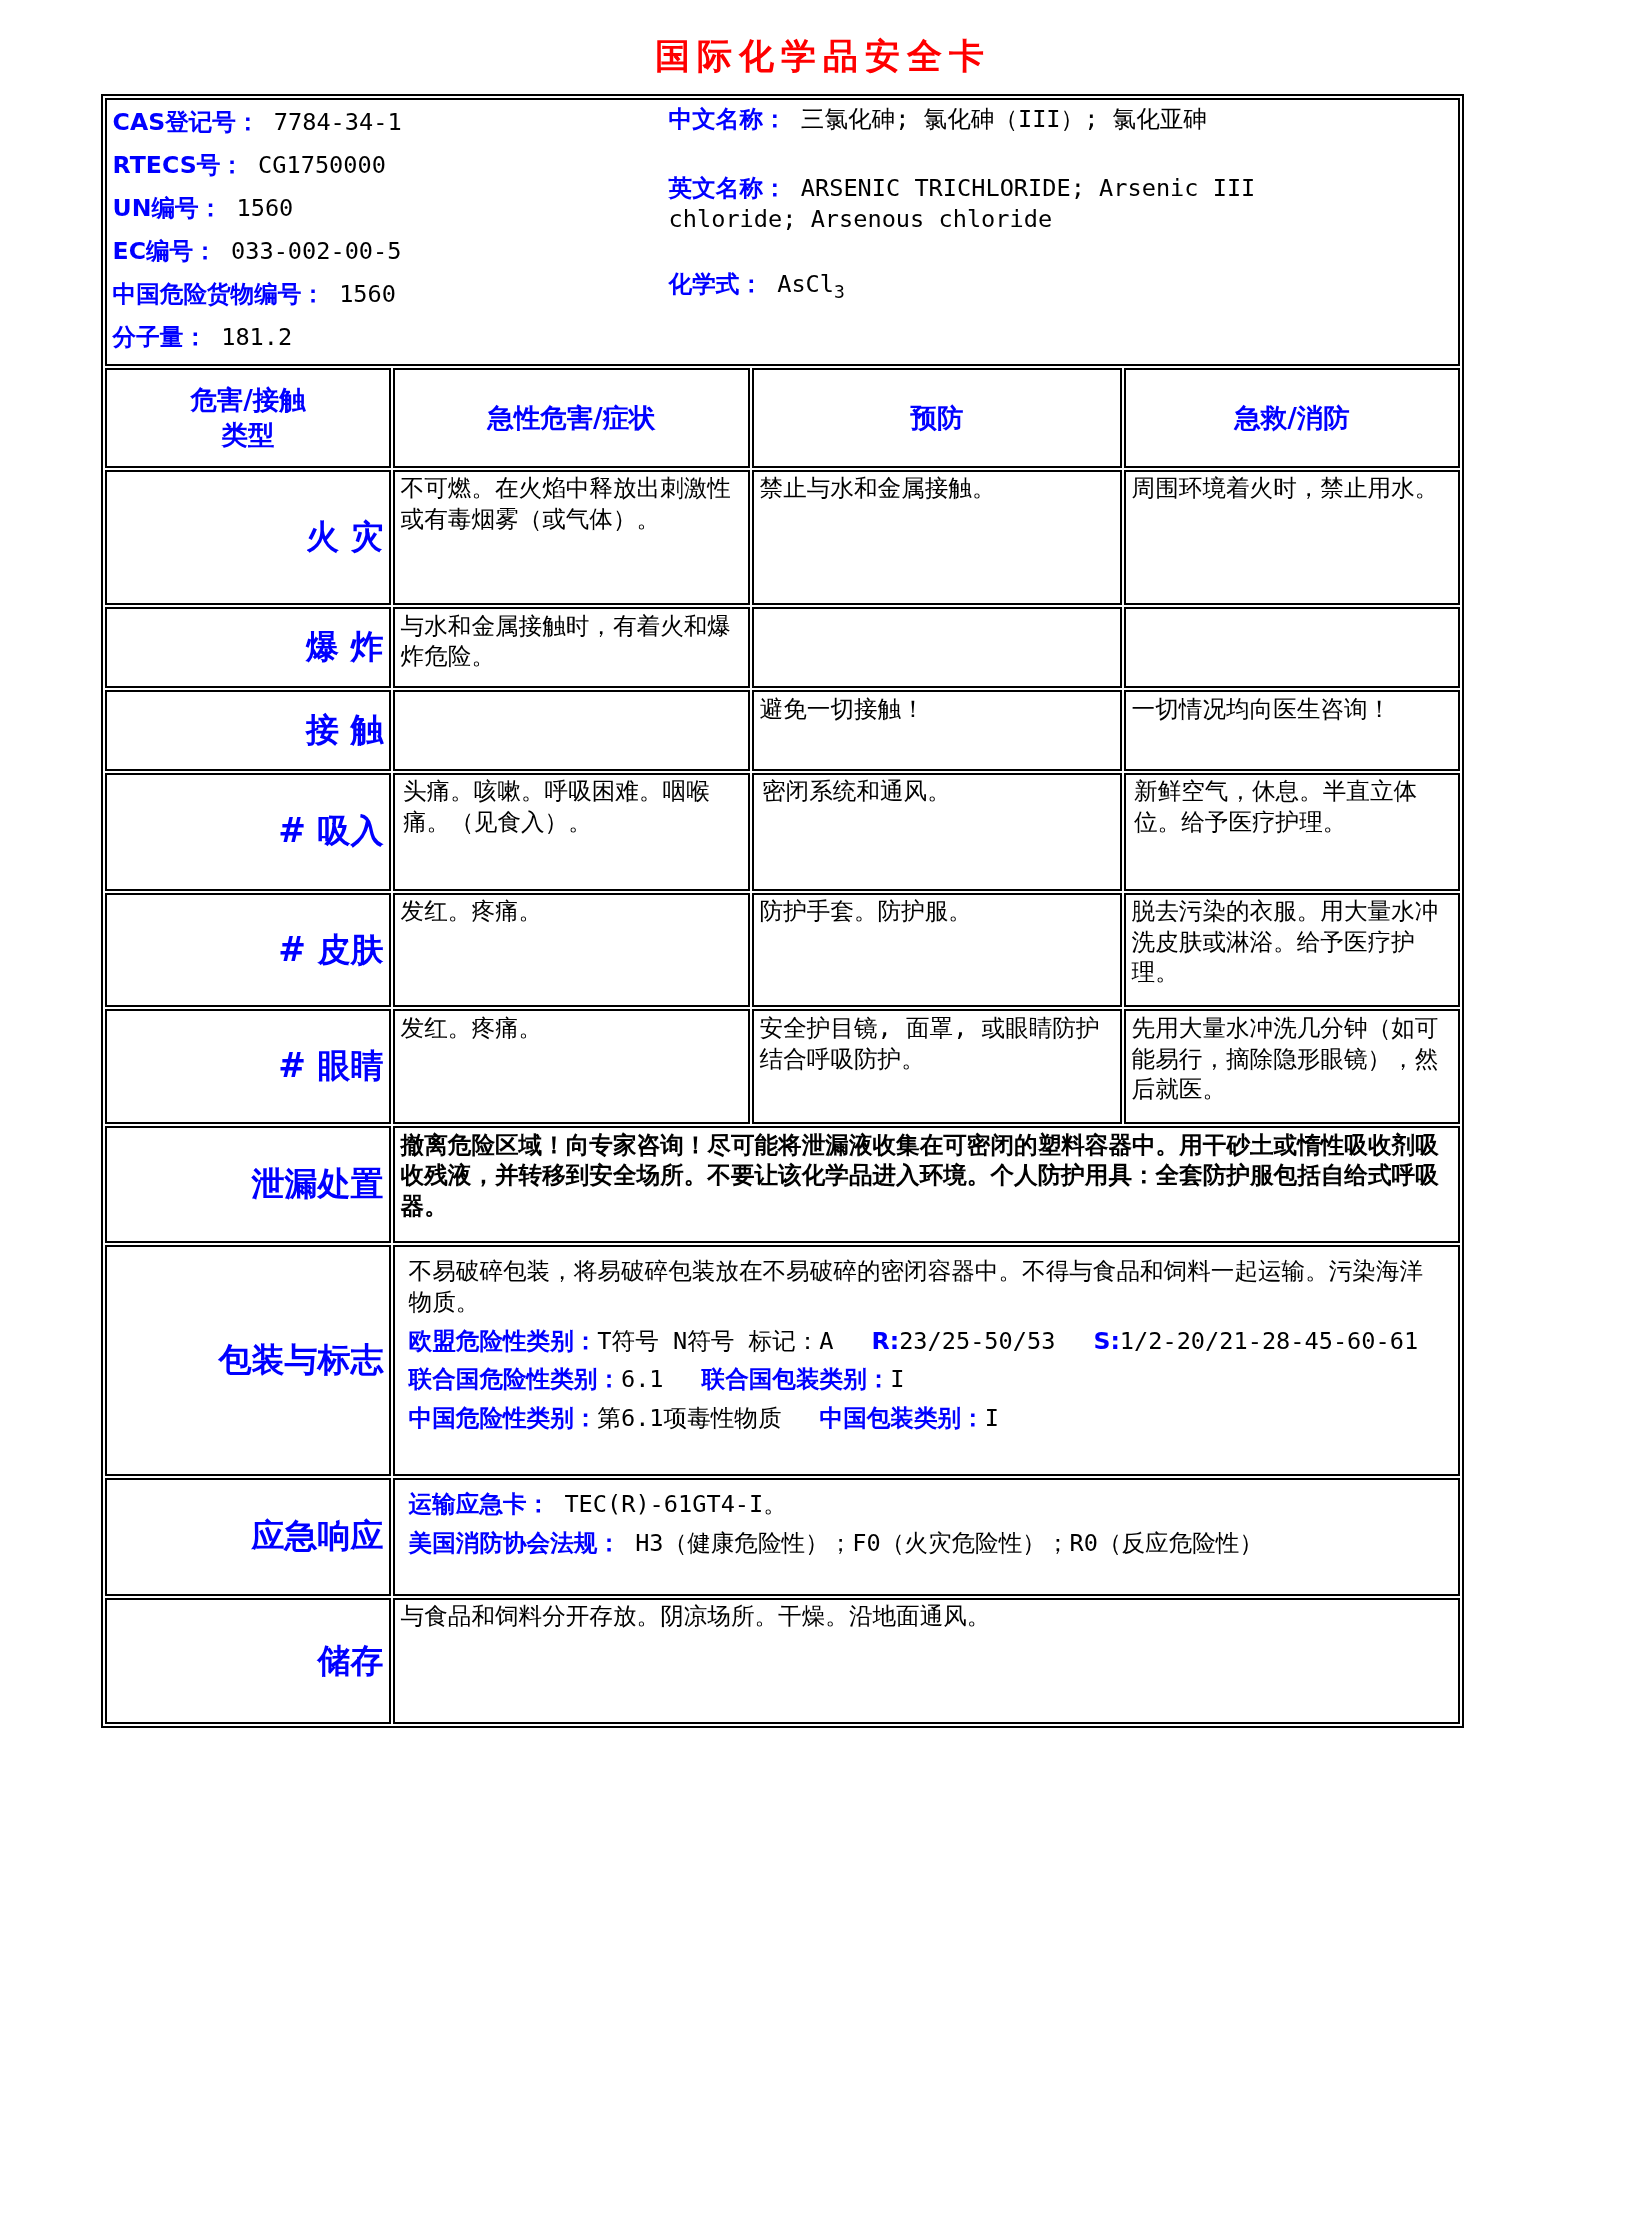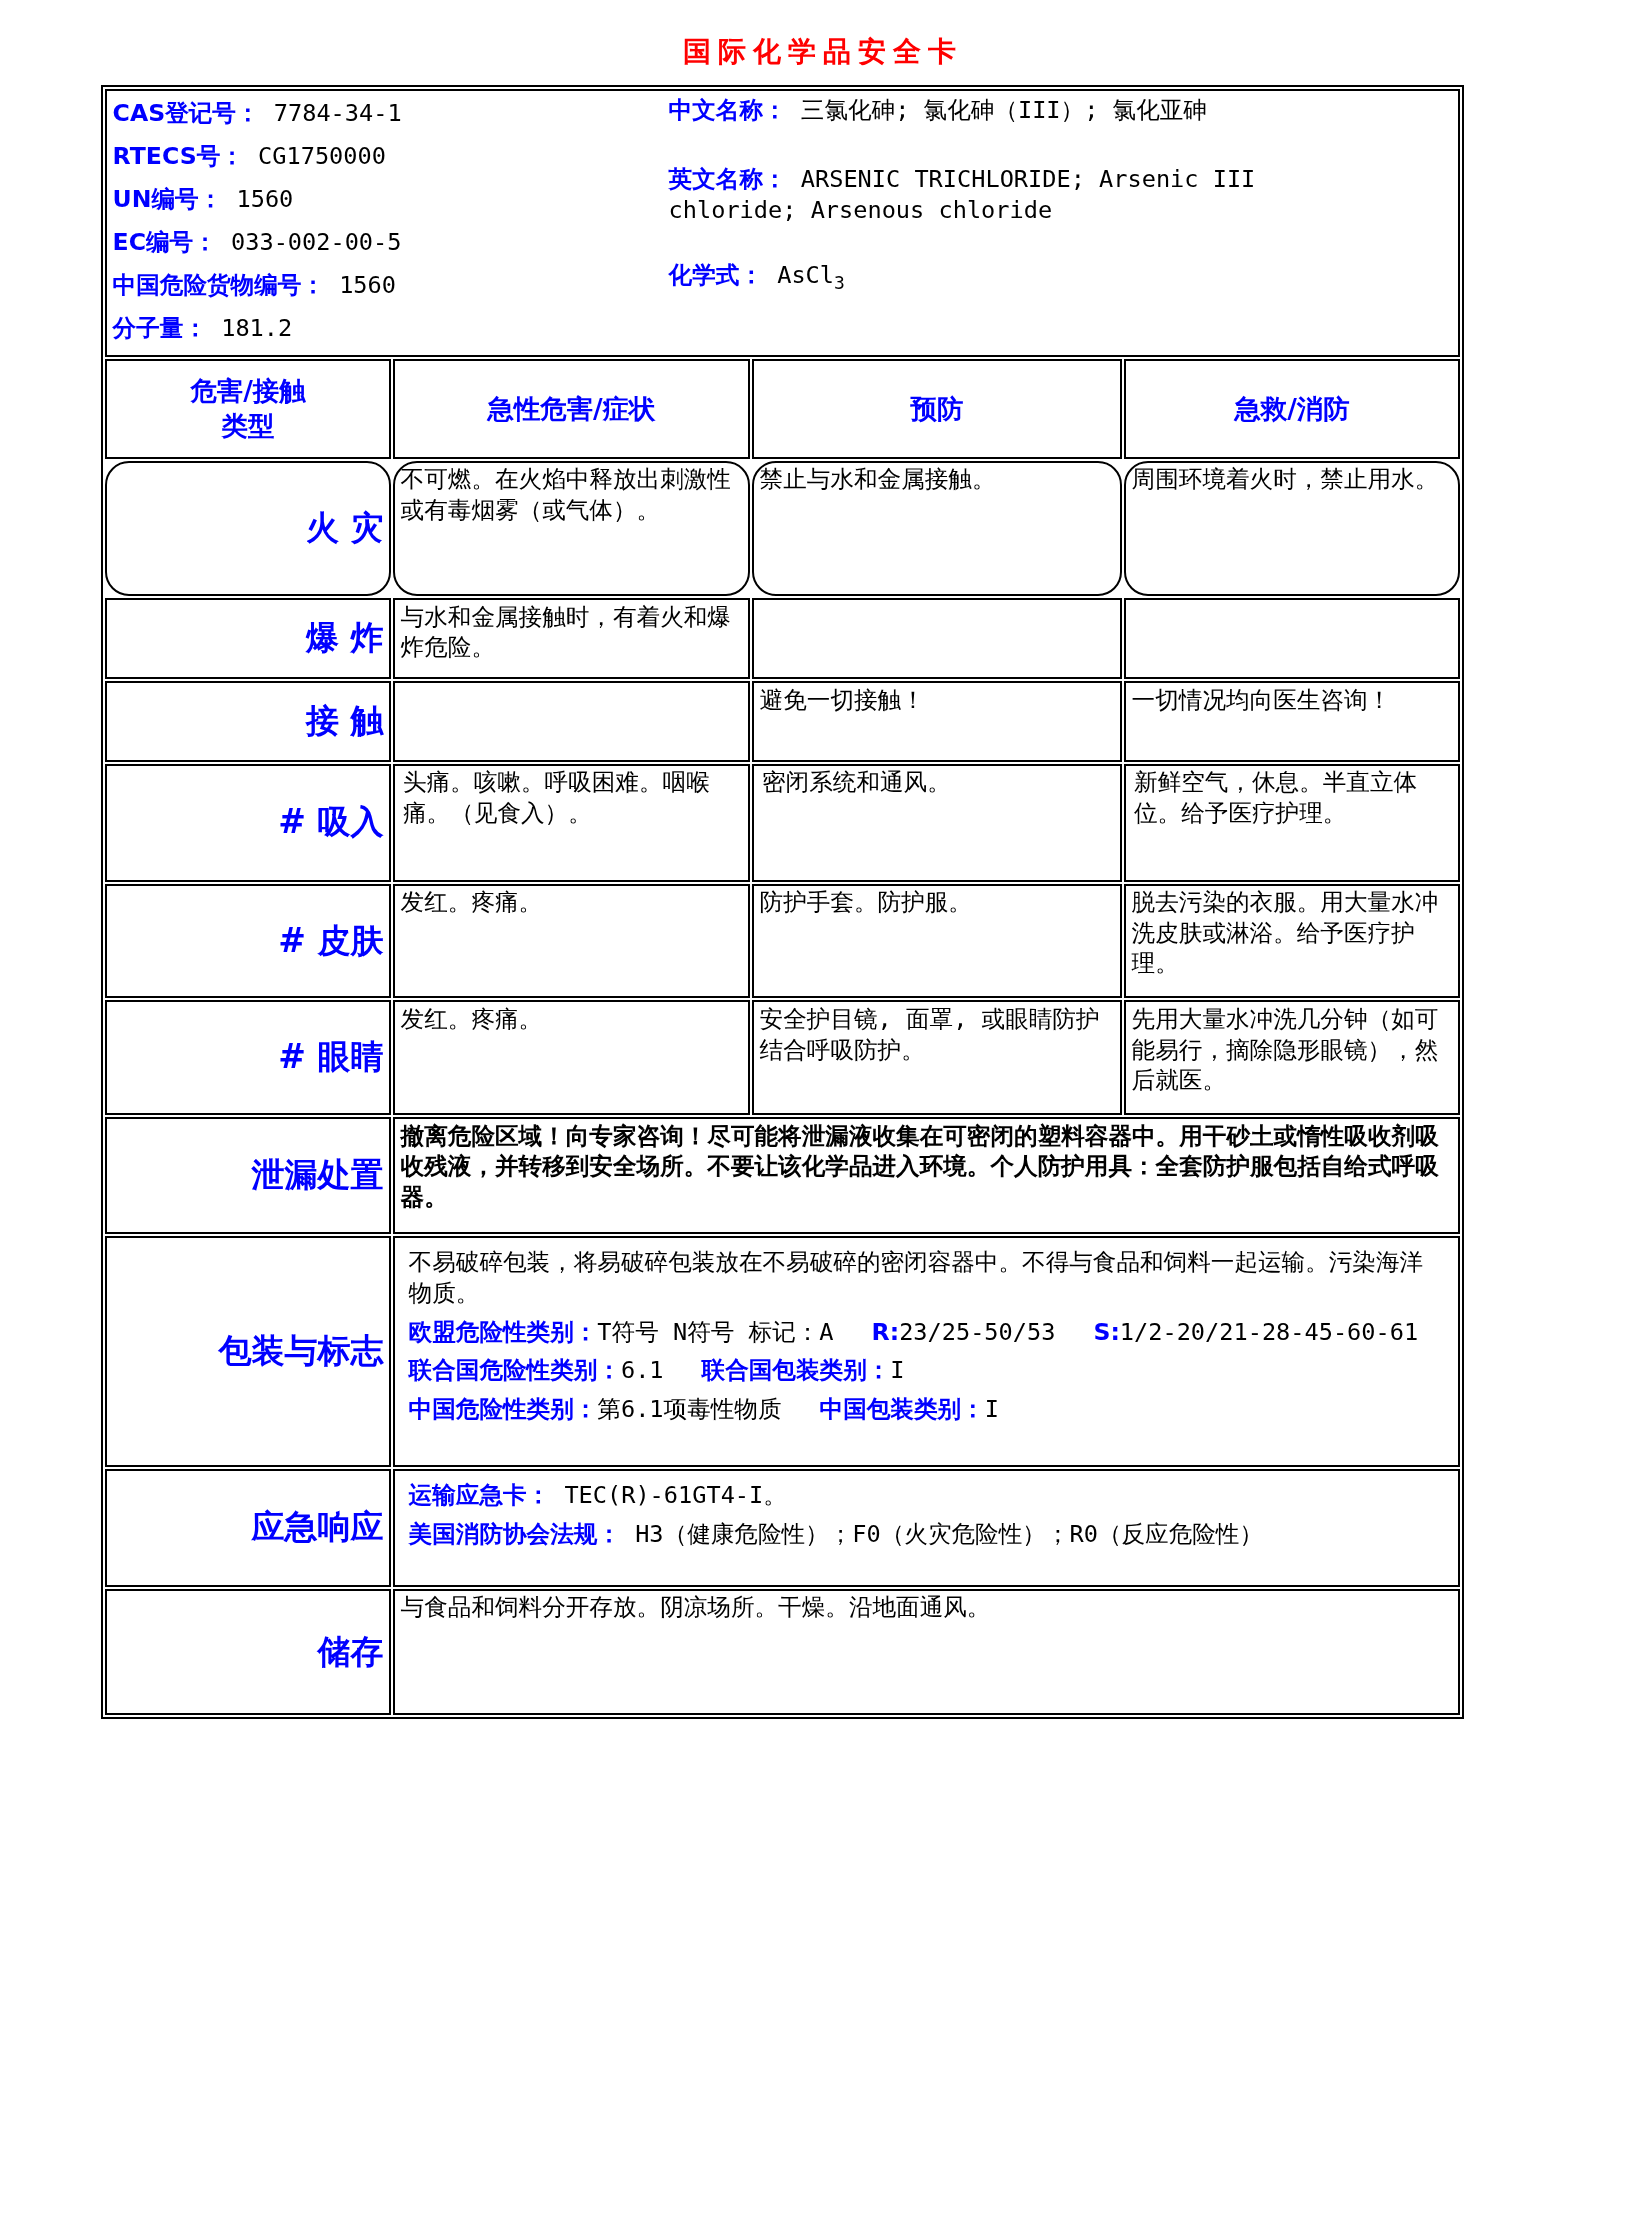--- a/index.html
+++ b/index.html
@@ -10,21 +10,21 @@
     background:#ffffff;
     color:#000;
     font-family:"DejaVu Sans Mono","Liberation Mono",monospace;
   }
   .title{
     padding-top:33px;
     width:1646px;
     text-align:center;
     font-family:"Liberation Serif","DejaVu Serif",serif;
     font-weight:900;
-    font-size:28px;
+    font-size:35px;
     letter-spacing:7px;
     color:#ff0000;
   }
   table.card{
     margin:14px 0 0 101px;
     width:1348px;
     table-layout:fixed;
     border-collapse:separate;
     border-spacing:2.1px;
     border:2.1px solid #000;
@@ -59,21 +59,21 @@
     text-align:center;
     vertical-align:middle;
     white-space:pre-line;
   }
   td.name-cell{vertical-align:middle;padding-left:9.7px;}
   td.icsc-cell{vertical-align:middle;text-align:right;padding-right:15.3px;}
   
   tr.rh-name  > td{height:61px;}
   tr.rh-id    > td{height:261px;margin-left:40px;}
   tr.rh-hdr   > td{height:93px;}
-  tr.rh-fire  > td{height:129px;border-radius:24px;}
+  tr.rh-fire  > td{height:129px;}
   tr.rh-expl  > td{height:74px;}
   tr.rh-cont  > td{height:74px;}
   tr.rh-inh   > td{height:111px;padding-left:8px;}
   tr.rh-skin  > td{height:108px;}
   tr.rh-eye   > td{height:108px;}
   tr.rh-ing   > td{height:74px;}
   tr.rh-spill > td{height:110px;font-weight:bold;}
   tr.rh-pack  > td{height:224px;}
   tr.rh-emer  > td{height:111px;}
   tr.rh-stor  > td{height:120px;}

